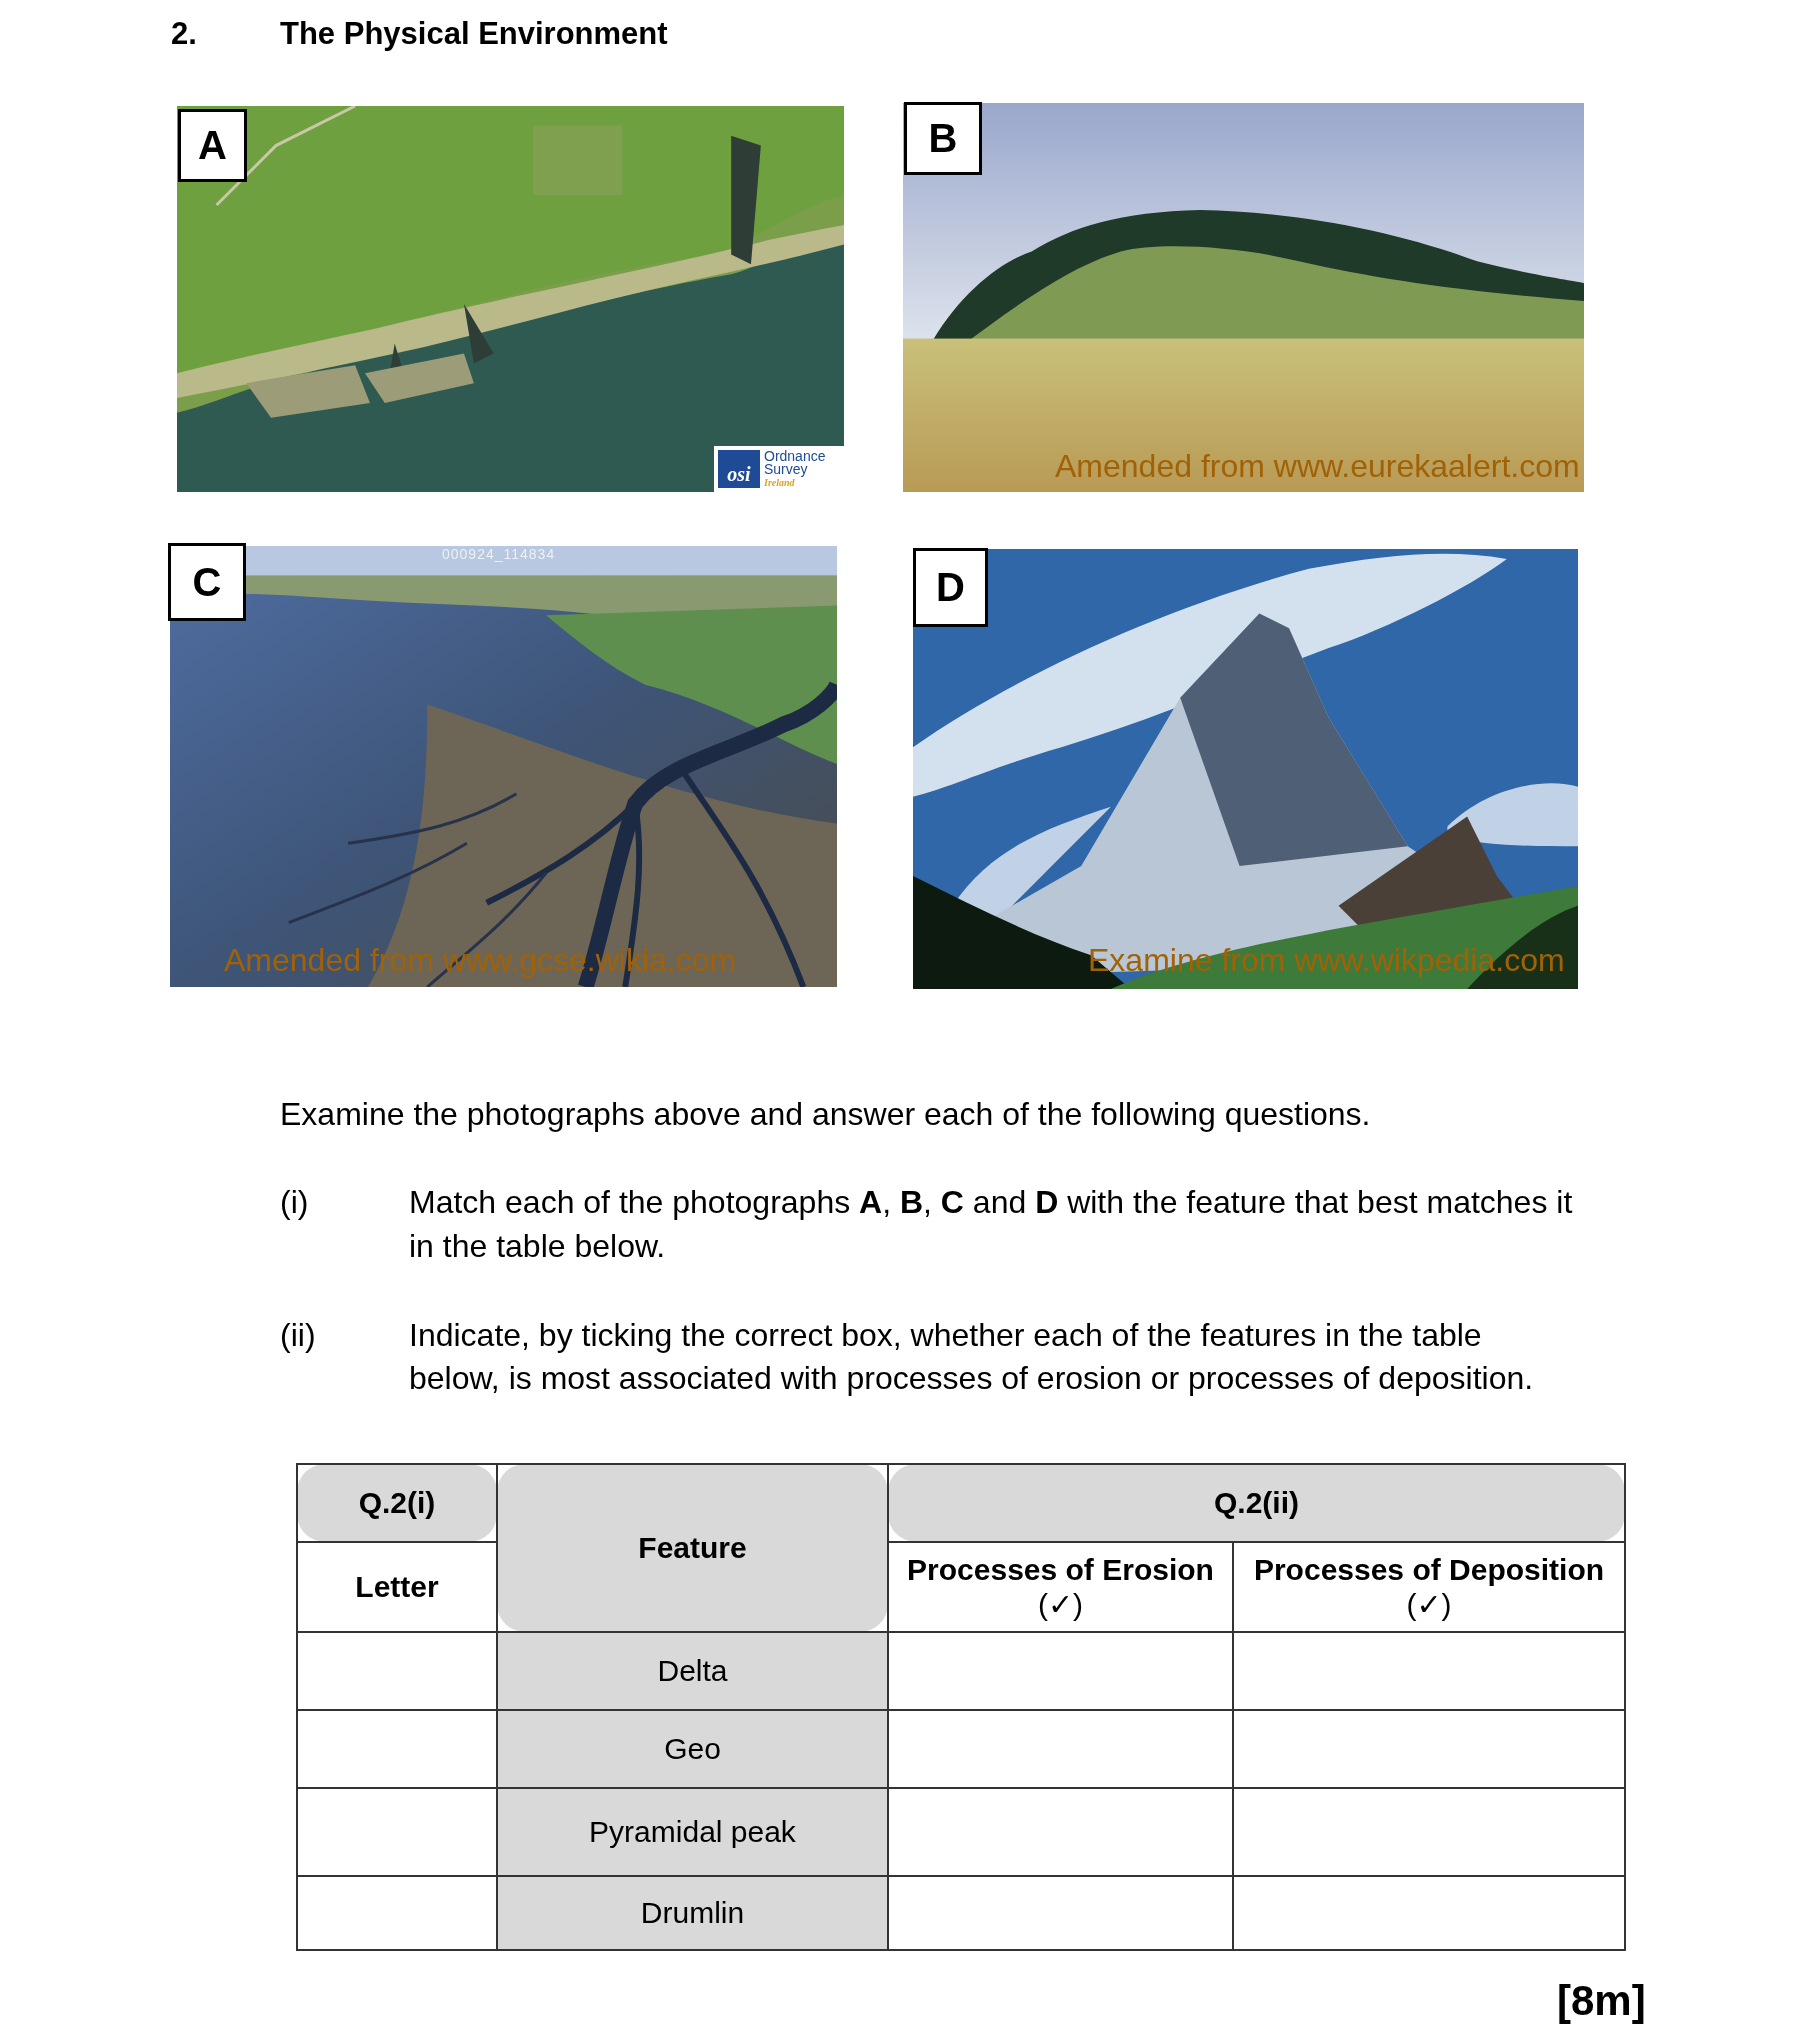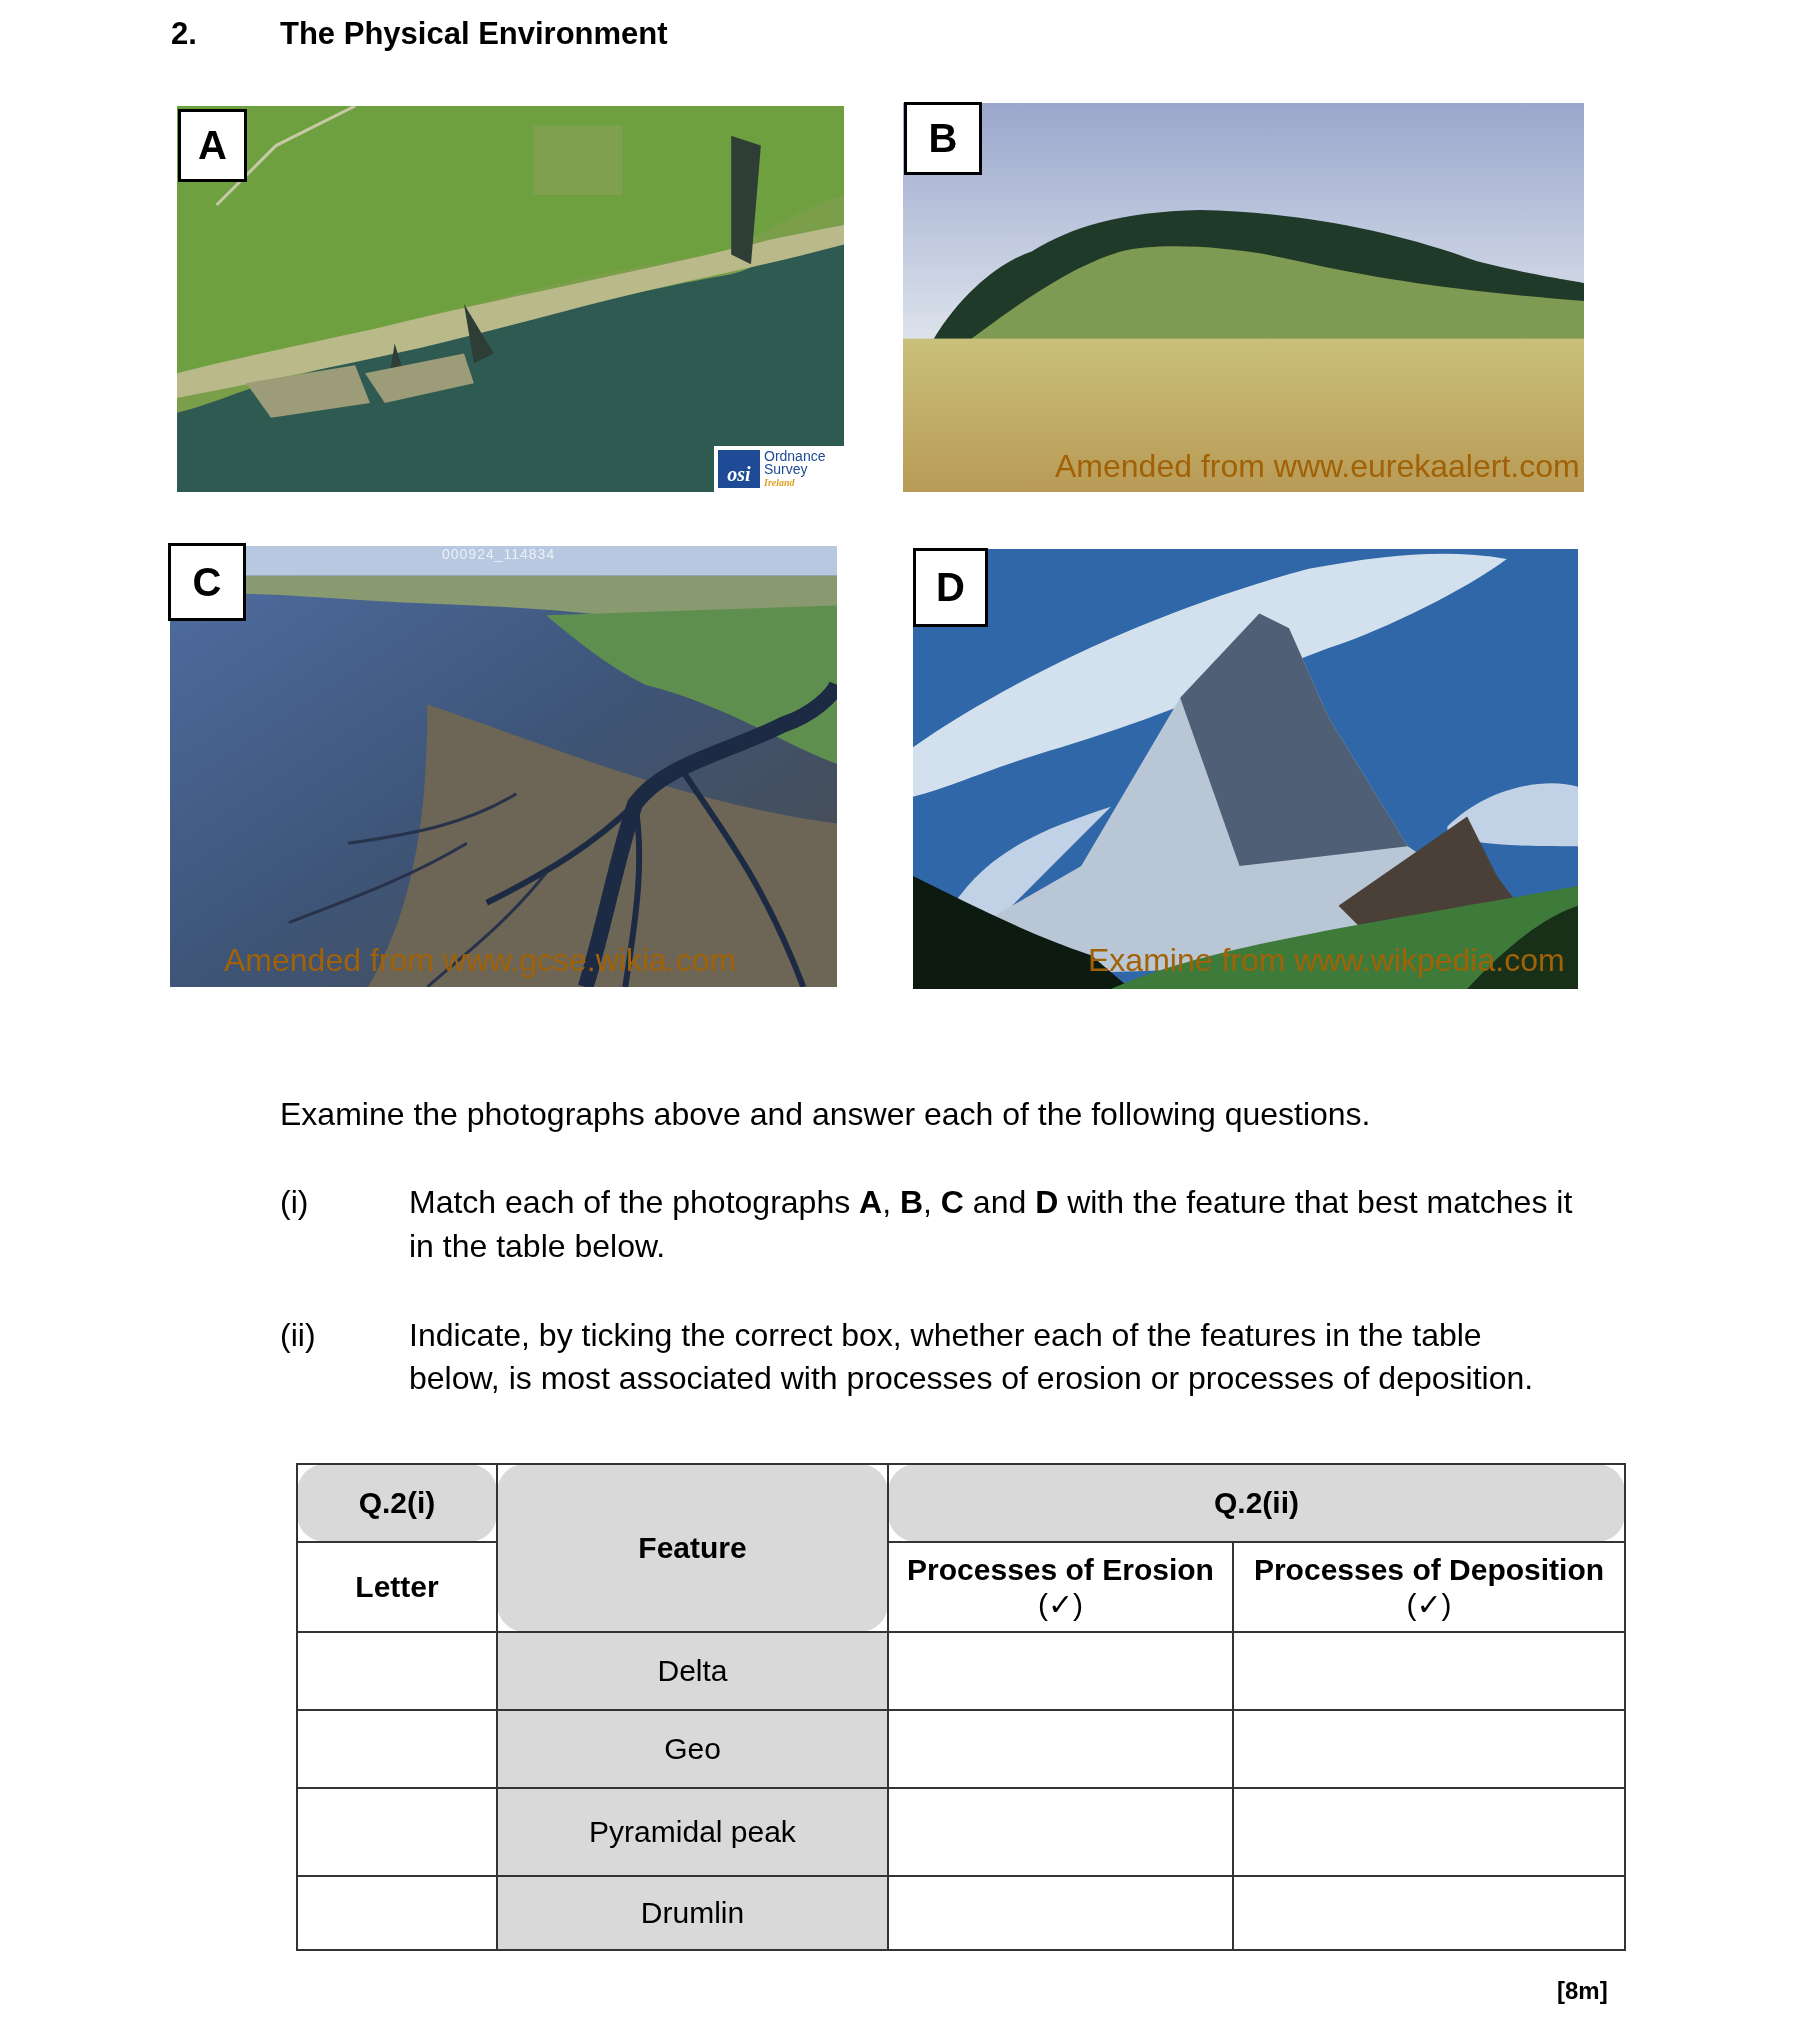--- a/index.html
+++ b/index.html
@@ -18,21 +18,21 @@
   .osi-mark { width:42px; height:38px; background:#1f4a95; color:#fff; font-weight:bold; font-style:italic;
               font-family:"Liberation Serif", serif; font-size:20px; display:flex; align-items:flex-end; justify-content:center; padding-bottom:2px; box-sizing:border-box; }
   .osi-text { margin-left:4px; line-height:13px; font-size:14px; color:#1f4a95; }
   .osi-text .ireland { color:#e0a020; font-style:italic; font-weight:bold; font-size:10px; font-family:"Liberation Serif", serif; }
   .body-text { position:absolute; font-size:32px; line-height:44px; white-space:nowrap; }
   table.qtable { position:absolute; left:296px; top:1463px; border-collapse:collapse;
                  font-size:30px; }
   table.qtable td { border:2px solid #333; text-align:center; vertical-align:middle; padding:0; }
   .grey { background:#d9d9d9; }
   .bold { font-weight:bold;border-radius:28px; }
-  .marks { position:absolute; font-weight:bold; font-size:24px; }
+  .marks { position:absolute; font-weight:bold; font-size:42px; }
 </style>
 </head>
 <body>
 
 <div class="abs heading" style="left:171px;">2.</div>
 <div class="abs heading" style="left:280px;text-align:right;">The Physical Environment</div>
 
 <div class="photo" style="left:177px; top:106px; width:667px; height:386px;">
   <svg viewBox="0 0 674 390" preserveAspectRatio="none">
     <rect width="674" height="390" fill="#2f5a52"></rect>

